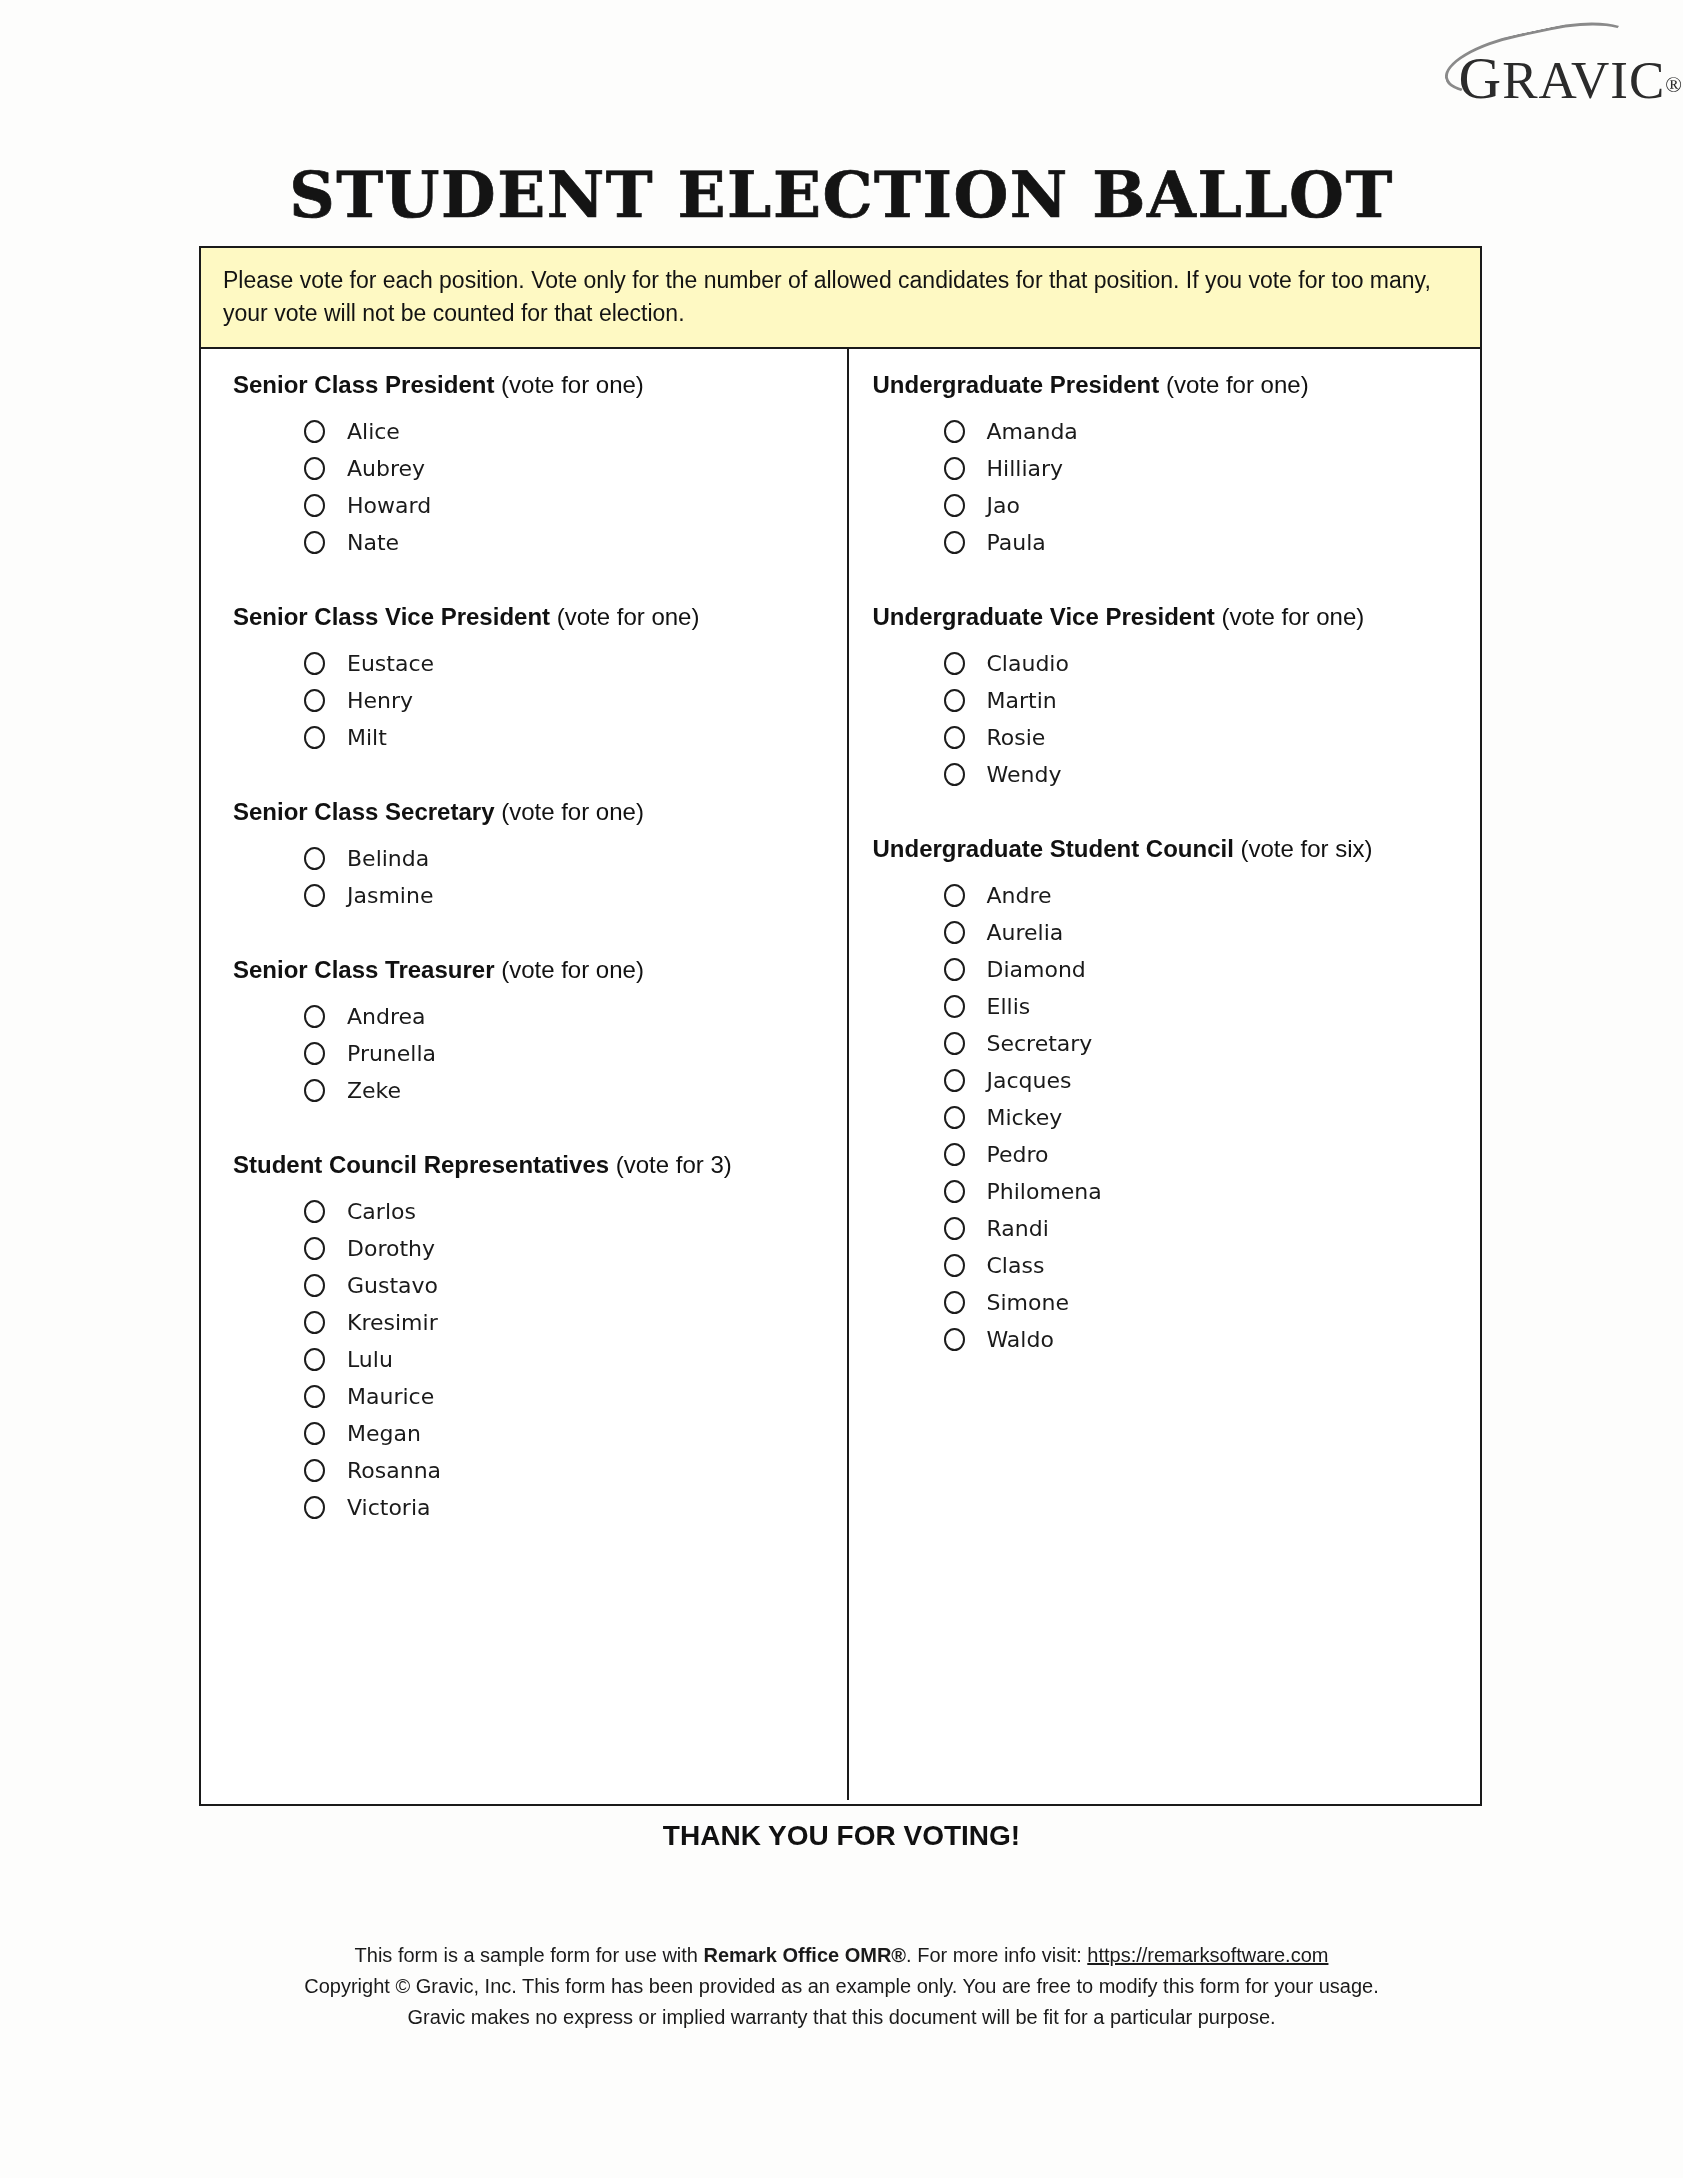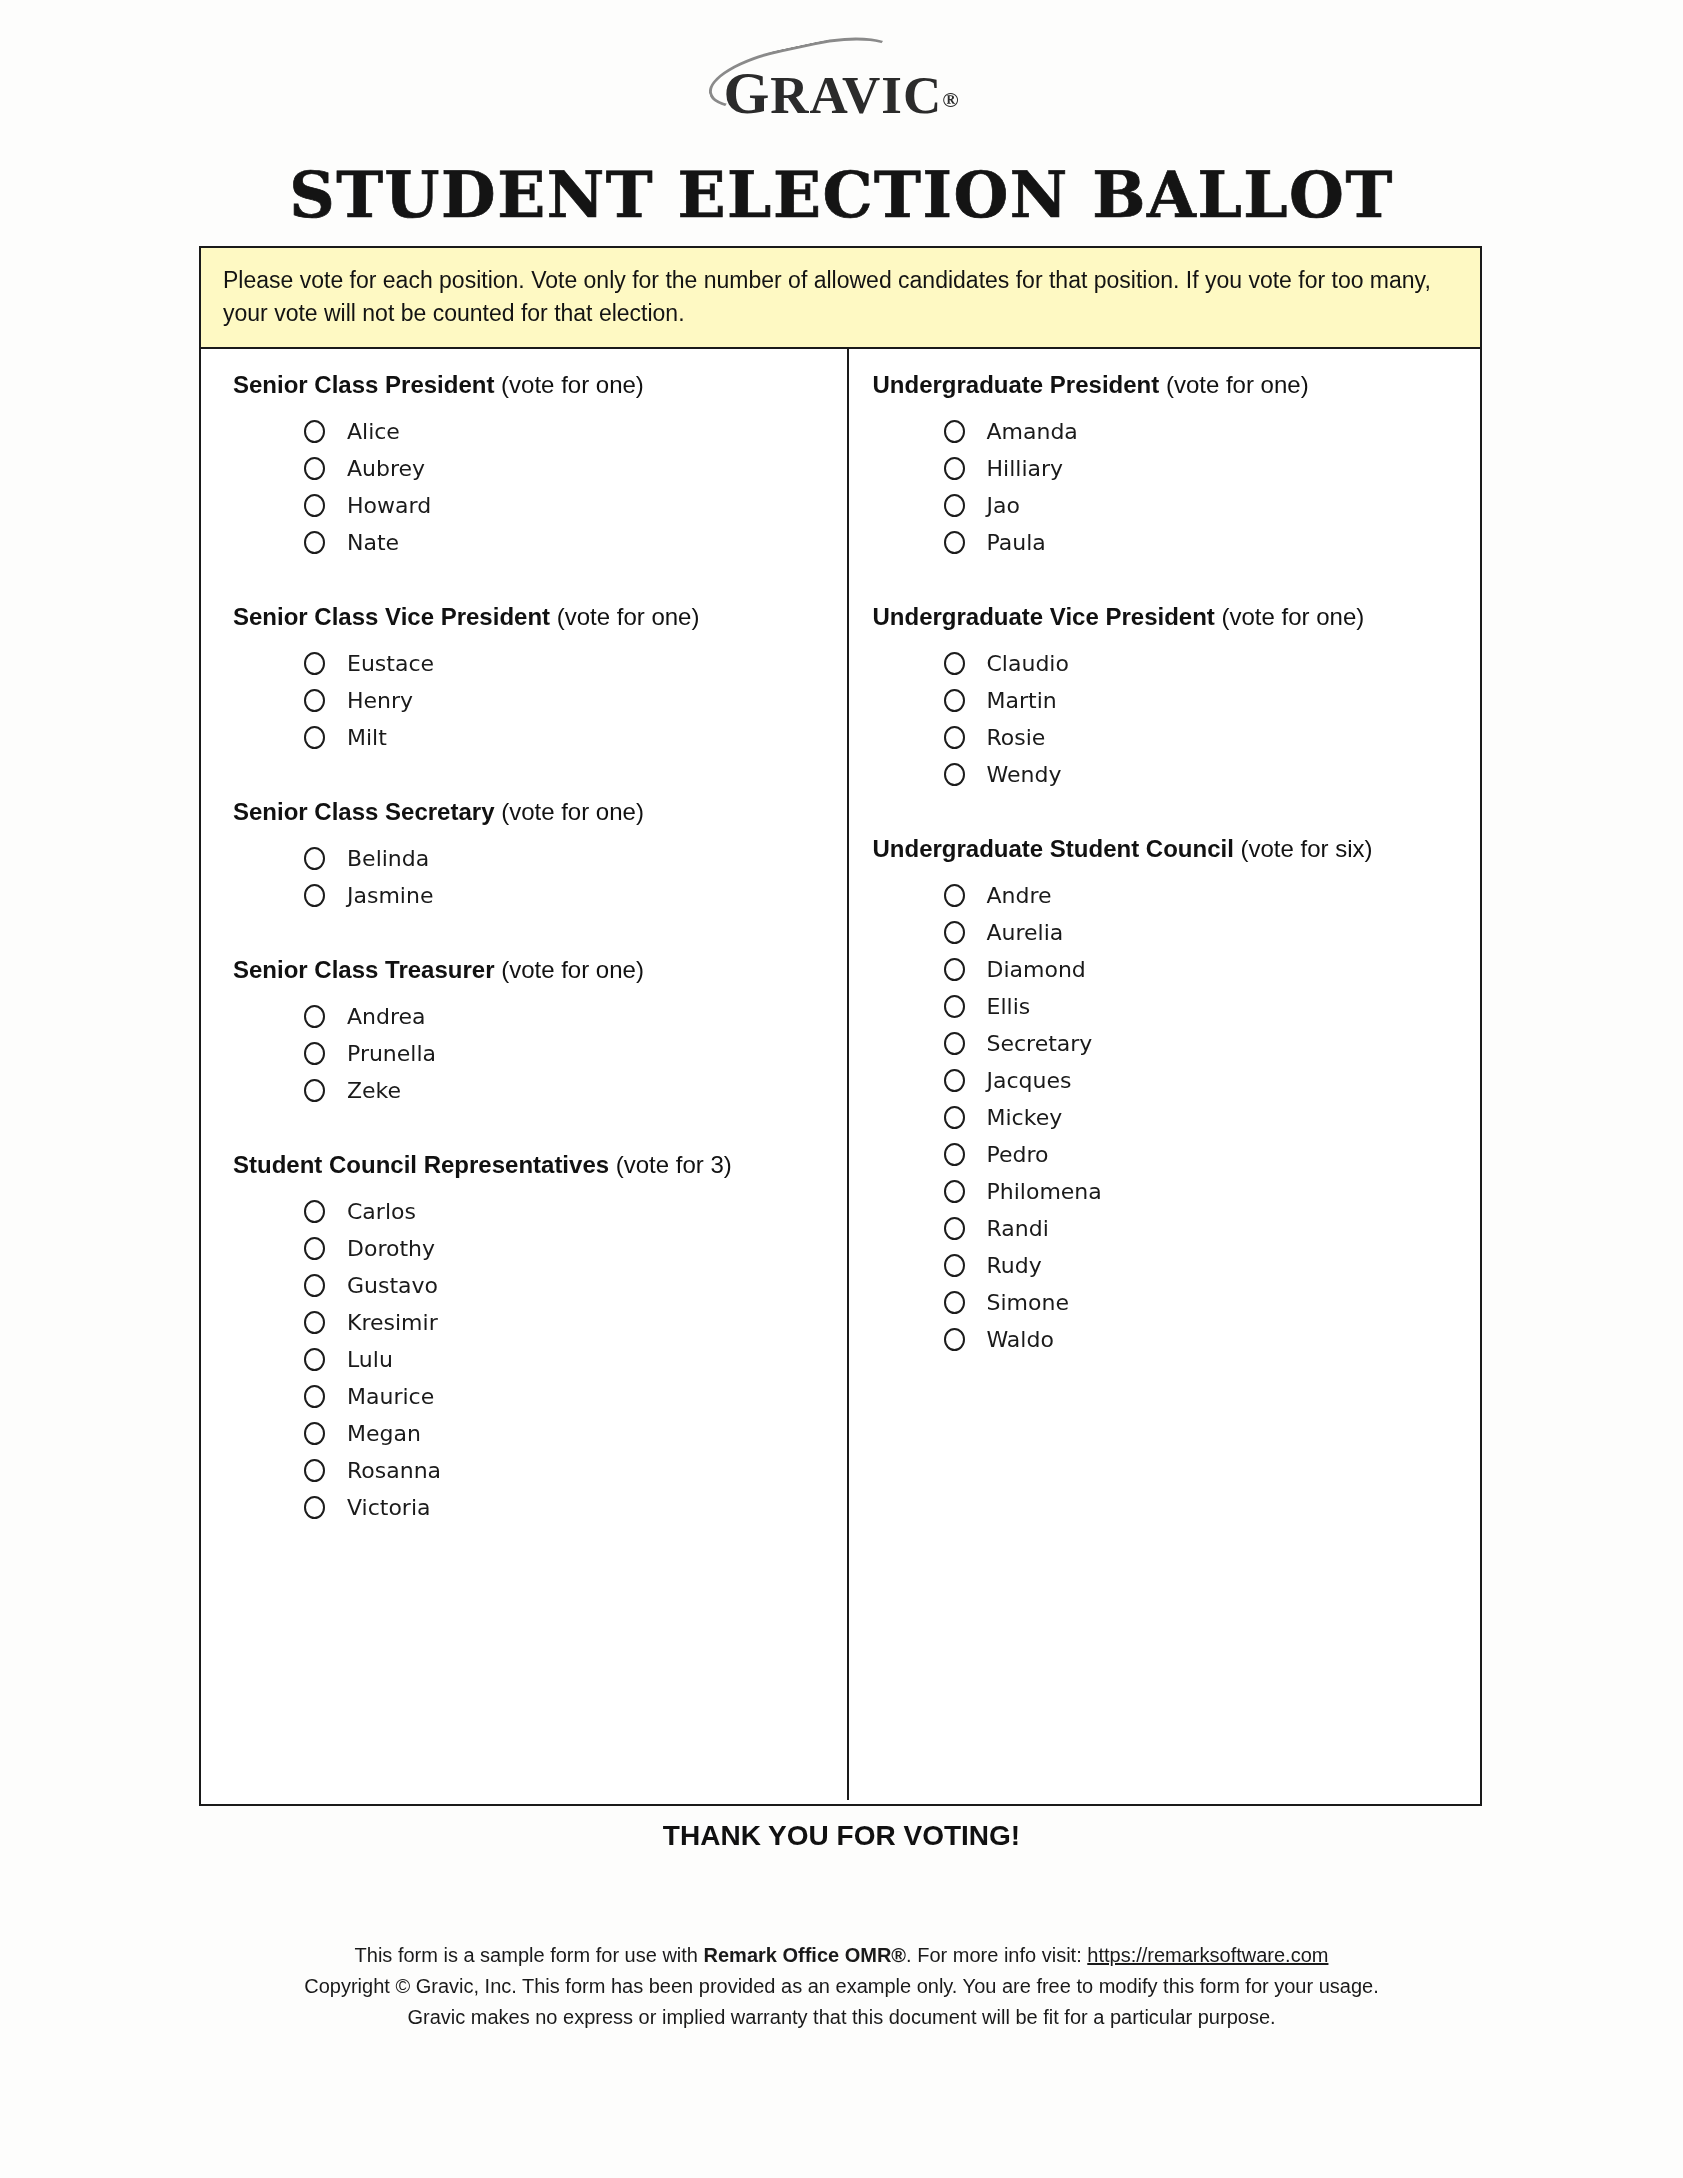--- a/index.html
+++ b/index.html
@@ -20,23 +20,22 @@
     left: 0; top: 0;
     width: 1683px;
     height: 2178px;
     background: #fdfdfc;
   }
 
   
   .logo-wrap {
     position: absolute;
     left: 0; right: 0;
-    top: 59px;
-    text-align: center;
-    font-weight: bold;
+    top: 44px;
+    text-align: right;
   }
   .logo {
     display: inline-block;
     position: relative;
     font-family: "Liberation Serif", serif;
     font-size: 53px;
     letter-spacing: 1px;
     color: #2b2b2b;
   }
   .logo .swoosh {
@@ -425,21 +424,21 @@
             <li class="cand">
                 <span class="bubble"></span>
                 <span class="cand-name">Philomena</span>
               </li>
             <li class="cand">
                 <span class="bubble"></span>
                 <span class="cand-name">Randi</span>
               </li>
             <li class="cand">
                 <span class="bubble"></span>
-                <span class="cand-name">Rudy</span>
+                <span class="cand-name">Class</span>
               </li>
             <li class="cand">
                 <span class="bubble"></span>
                 <span class="cand-name">Simone</span>
               </li>
             <li class="cand">
                 <span class="bubble"></span>
                 <span class="cand-name">Waldo</span>
               </li>
           </ul>

